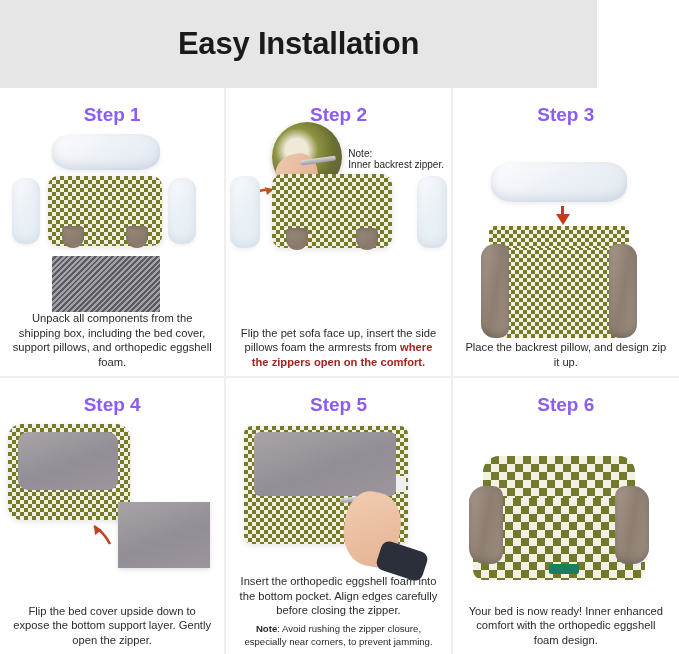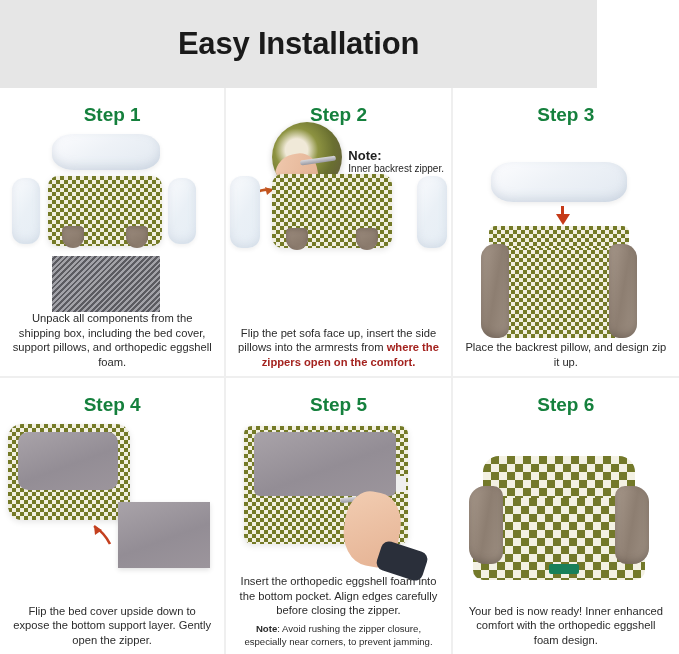--- a/index.html
+++ b/index.html
@@ -32,21 +32,21 @@
     position: relative; background: #fff;
     border-right: 2px solid #efefef;
     border-bottom: 2px solid #efefef;
     display: flex; flex-direction: column; align-items: center;
     overflow: hidden;
   }
   .cell.col3 { border-right: none; gap: 28px; }
   .cell.row2 { border-bottom: none; }
 
   .step-title {
-    font-size: 19px; font-weight: bold; color: #15803d;
+    font-size: 19px; font-weight: bold; color: #8b5cf6;
     margin-top: 16px; text-align:center;
   }
   .stage { position: relative; width: 100%; flex: 1 1 auto; }
   .caption-wrap {
     width: 100%; padding: 0 10px 6px 10px; text-align: center;
   }
   .caption {
     font-size: 11.2px; color: #2b2b2b; line-height: 1.32;
   }
   .caption .hl { color: #a4231f; font-weight: bold; }
@@ -137,21 +137,21 @@
     border-radius: 50% 40% 30% 45%;
     transform: rotate(-12deg);
   }
   .s2-circle .zip {
     position:absolute; left:40%; top:52%; width:52%; height:7%;
     background: linear-gradient(#d9d9de,#9a9aa2);
     border-radius: 3px; transform: rotate(-8deg);
   }
   .s2-curve { position:absolute; left:16px; top:56px; width:36px; height:30px; }
   .s2-note  { position:absolute; left:122px; top:22px; width:80px; }
-  .note-ttl { font-size:13px; font-weight:bold; color:#1f1f1f; }
+  .note-ttl { font-size:10px; font-weight:normal; color:#1f1f1f; }
   .note-txt { font-size:10px; color:#1f1f1f; white-space:nowrap; }
 
   
   .s3-pillow { position:absolute; left:38px; top:8px;  width:136px; height:40px; }
   .s3-arrow  { position:absolute; left:103px; top:52px; display:flex;
                flex-direction:column; align-items:center; }
   .s3-base   { position:absolute; left:28px; top:72px; width:156px; height:112px; }
   .s3-seat   { position:absolute; left:22px; top:4px; width:112px; height:108px;
                border-radius:6px 6px 0 0; }
   .s3-back   { position:absolute; left:8px;  top:0;   width:140px; height:22px;
@@ -243,21 +243,21 @@
           <div class="note-txt">Inner backrest zipper.</div>
         </div>
         <div class="pack-pillow s2-left"></div>
         <div class="pack-pillow s2-right"></div>
         <div class="diamond-sm s2-cover">
           <div class="pocket s1-pk-l"></div>
           <div class="pocket s1-pk-r"></div>
         </div>
       </div>
       <div class="caption-wrap">
-        <div class="caption"><span>Flip the pet sofa face up, insert the side pillows into the armrests from </span><span class="hl">where the zippers open on the comfort.</span></div>
+        <div class="caption"><span>Flip the pet sofa face up, insert the side pillows foam the armrests from </span><span class="hl">where the zippers open on the comfort.</span></div>
       </div>
     </div>
 
     <div class="cell col3 row1">
       <div class="step-title">Step 3</div>
       <div class="stage">
         <div class="pillow-white s3-pillow"></div>
         <div class="s3-arrow">
           <div class="arrow-stem" style="height:8px"></div>
           <div class="arrow-down"></div>

